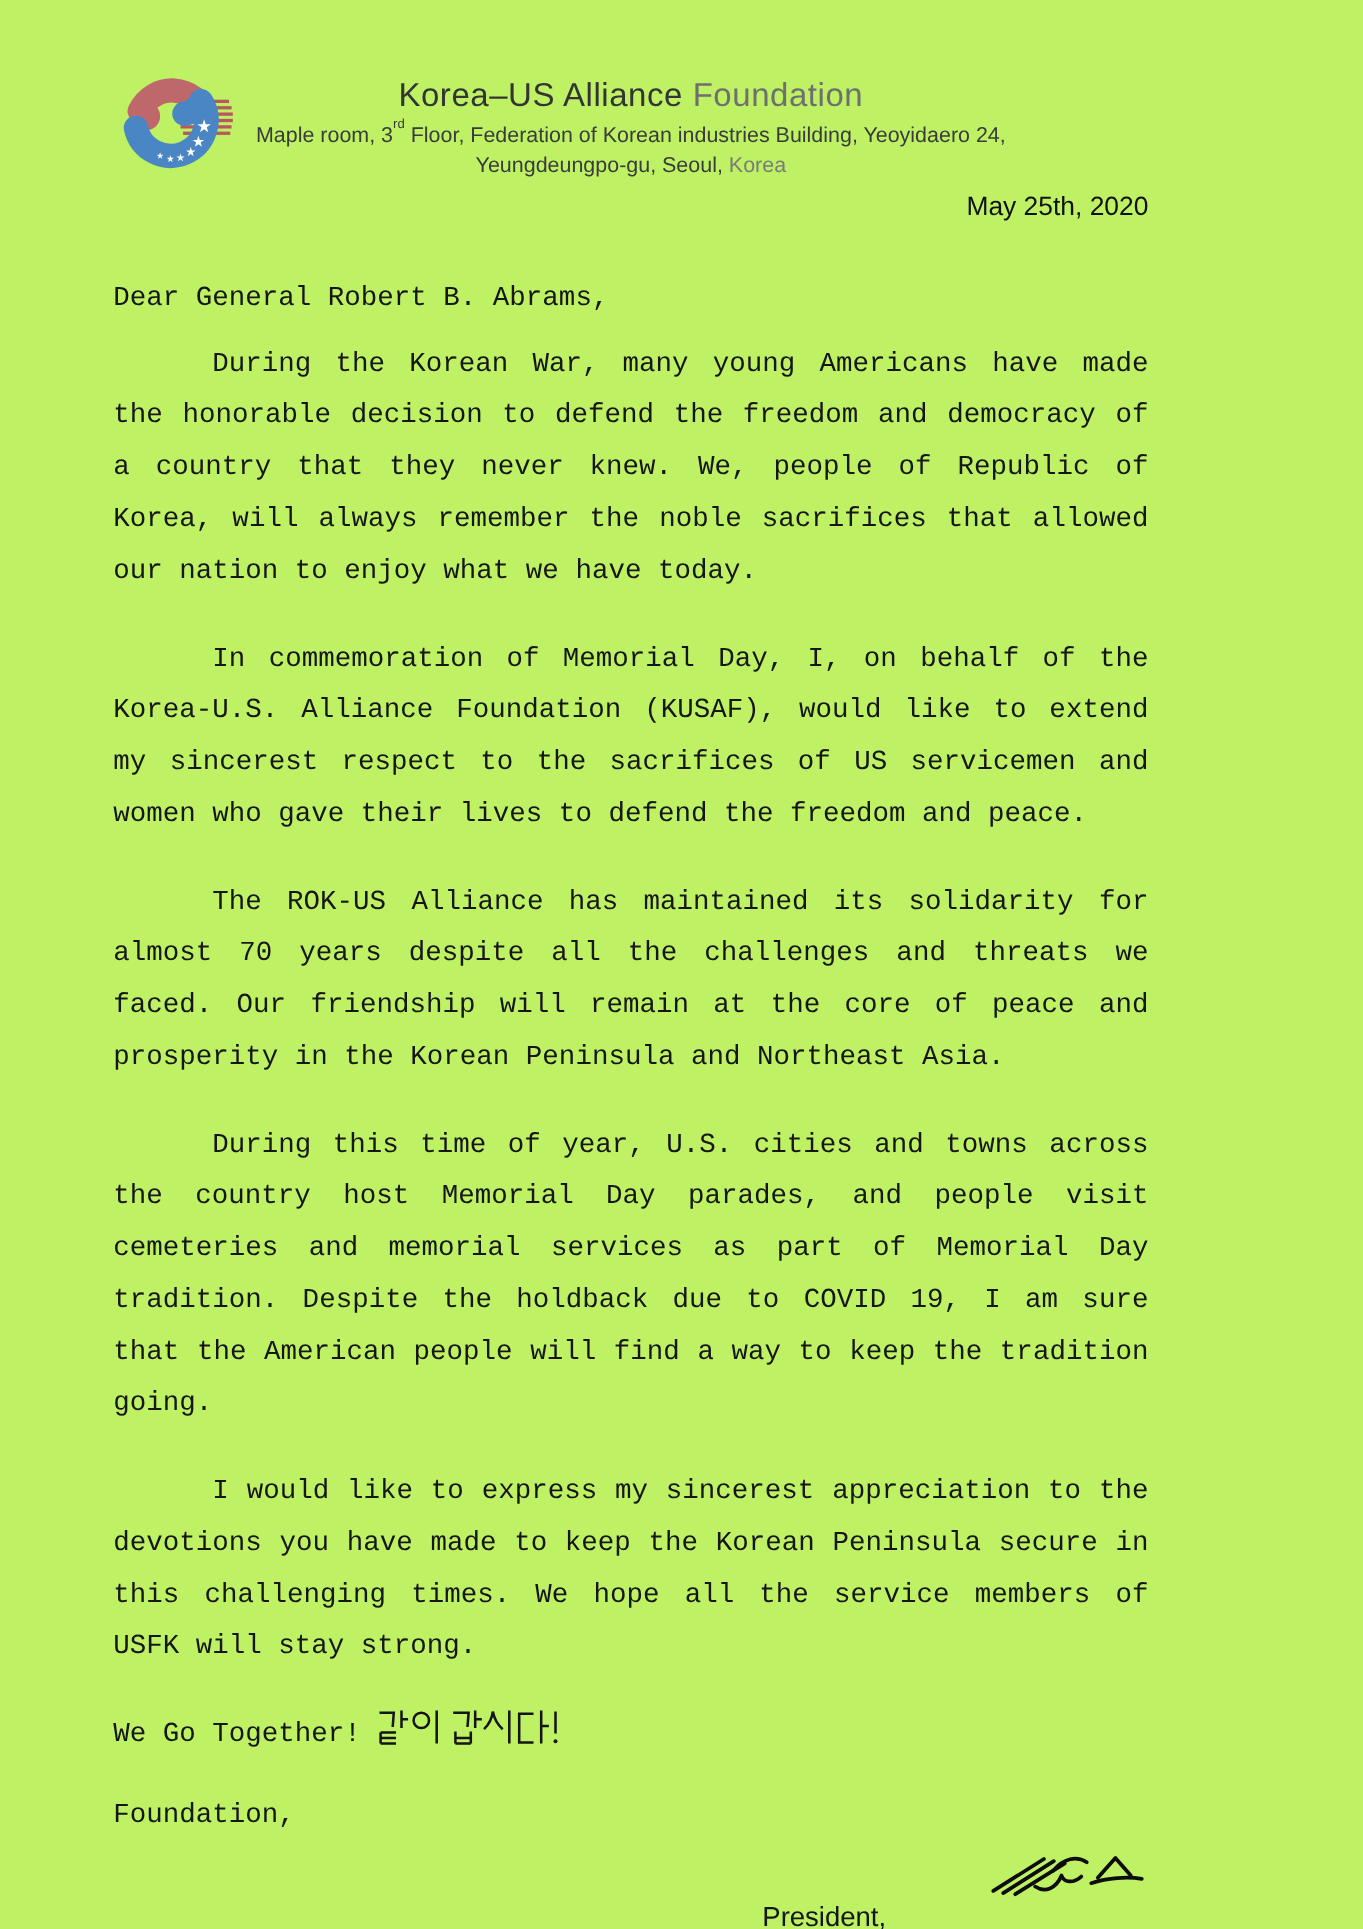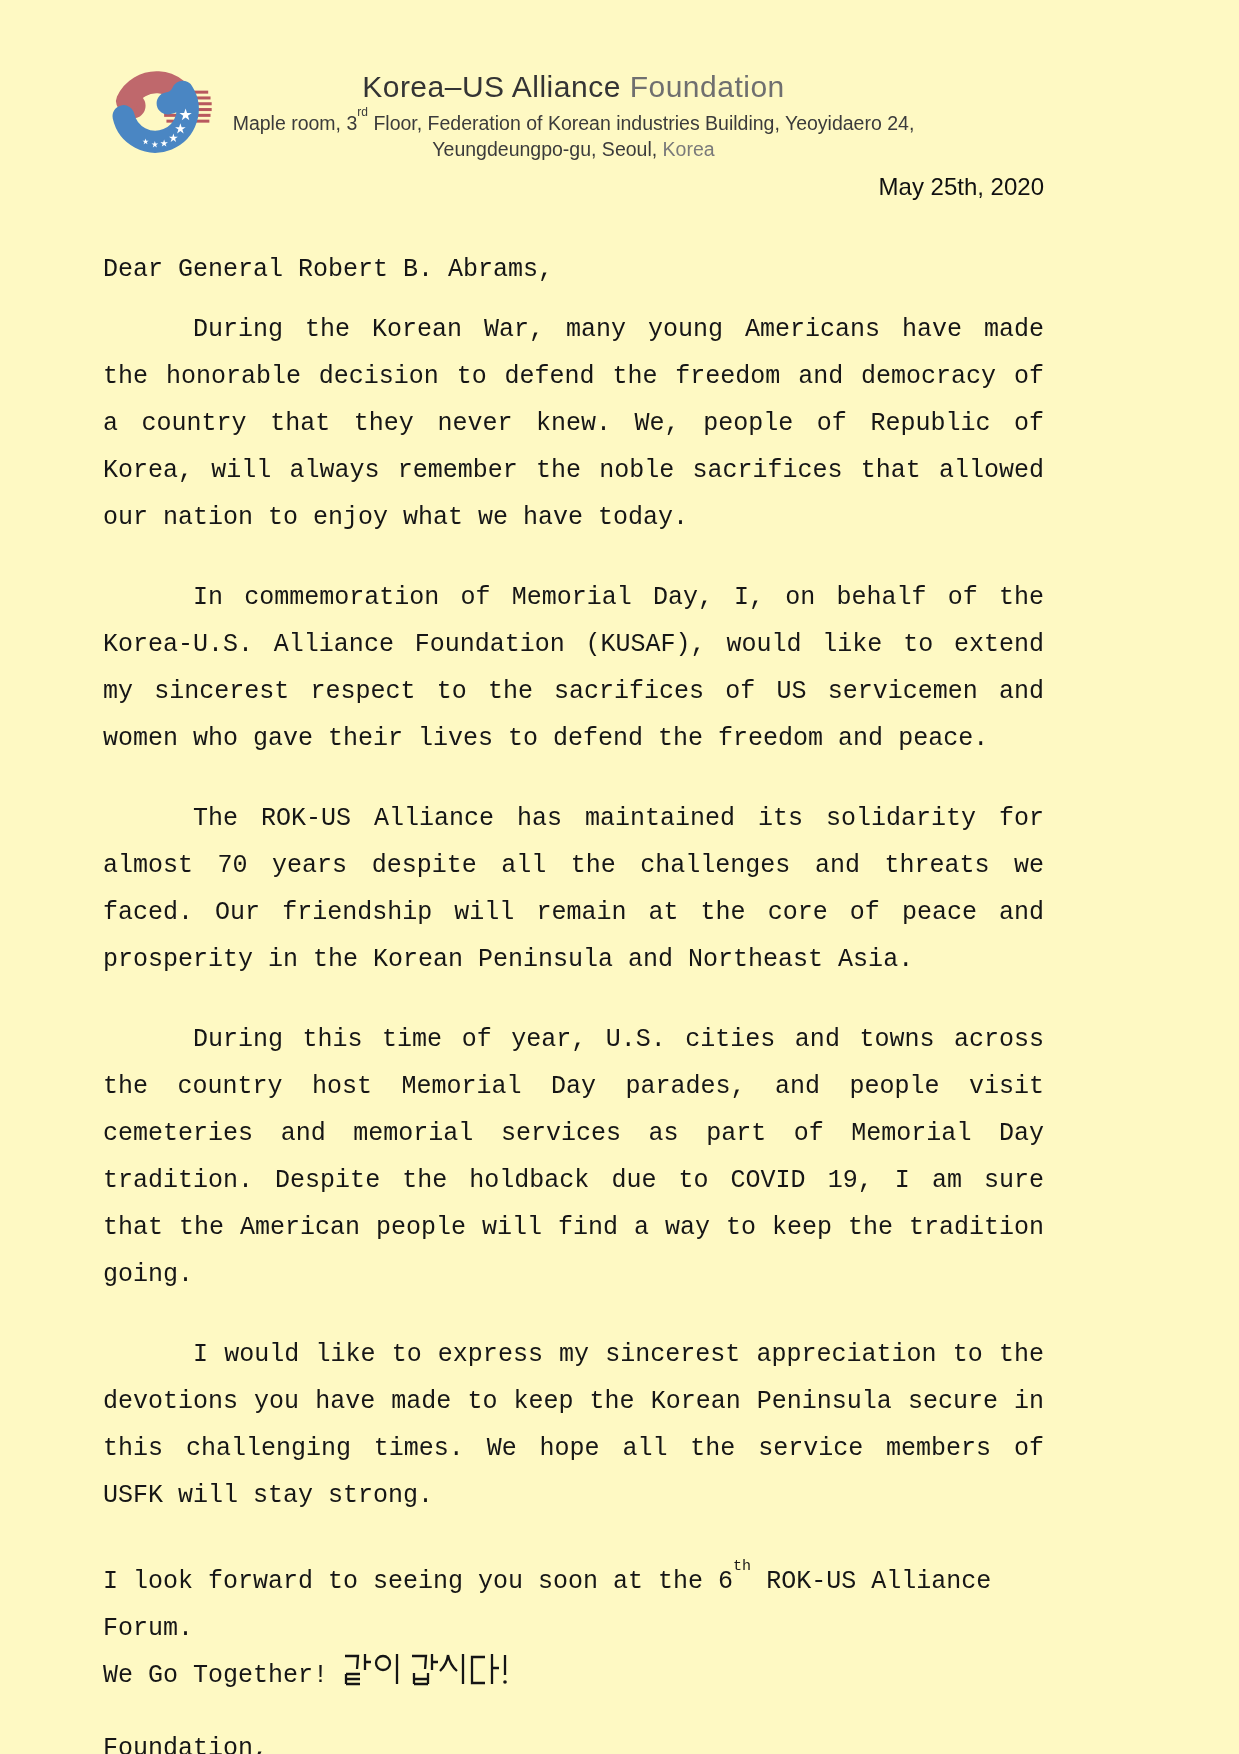--- a/index.html
+++ b/index.html
@@ -1,21 +1,21 @@
 <!DOCTYPE html>
 <html><head>
 <meta charset="utf-8">
 <style>
   html, body { margin: 0; padding: 0; background: #ffffff; }
   .page {
     position: relative;
     width: 1239px;
     height: 1754px;
     margin: 0 auto;
-    background: #fef9c3;
+    background: #bef264;
     box-sizing: border-box;
     padding: 55px 195px 12px 103px;
     font-family: "Liberation Sans", sans-serif;
     color: #1b1b1b;
     overflow: hidden;
   }
   
   .letterhead { position: relative; text-align: center; }
   .logo { position: absolute; left: -5px; top: 2px; }
   .org-name {
@@ -125,23 +125,20 @@
 
   <main class="body-text">
     <p class="salutation">Dear General Robert B. Abrams,</p>
 
     <p class="para">During the Korean War, many young Americans have made the honorable decision to defend the freedom and democracy of a country that they never knew. We, people of Republic of Korea, will always remember the noble sacrifices that allowed our nation to enjoy what we have today.</p>
     <p class="para">In commemoration of Memorial Day, I, on behalf of the Korea-U.S. Alliance Foundation (KUSAF), would like to extend my sincerest respect to the sacrifices of US servicemen and women who gave their lives to defend the freedom and peace.</p>
     <p class="para">The ROK-US Alliance has maintained its solidarity for almost 70 years despite all the challenges and threats we faced. Our friendship will remain at the core of peace and prosperity in the Korean Peninsula and Northeast Asia.</p>
     <p class="para">During this time of year, U.S. cities and towns across the country host Memorial Day parades, and people visit cemeteries and memorial services as part of Memorial Day tradition. Despite the holdback due to COVID 19, I am sure that the American people will find a way to keep the tradition going.</p>
     <p class="para">I would like to express my sincerest appreciation to the devotions you have made to keep the Korean Peninsula secure in this challenging times. We hope all the service members of USFK will stay strong.</p>
 
-    <p class="line">
-      <span>I look forward to seeing you soon at the 6</span><sup class="sup-lg">th</sup><span> ROK-US Alliance Forum.</span>
-    </p>
 
     <p class="line">
       <span>We Go Together!</span><svg class="korean-svg" width="168" height="36" viewBox="0 0 168 36" role="img" aria-label="같이 갑시다!">
         <g stroke="#151515" stroke-width="2.3" fill="none">
 
           <path d="M3 4 L16 4 L15 17"></path>
           <path d="M23 2 L23 18 M23 10 L29 10"></path>
           <path d="M4 22 L18 22 M4 27 L18 27 M4 32 L18 32 M4 22 L4 32"></path>
 
           <circle cx="41" cy="11" r="7"></circle>

